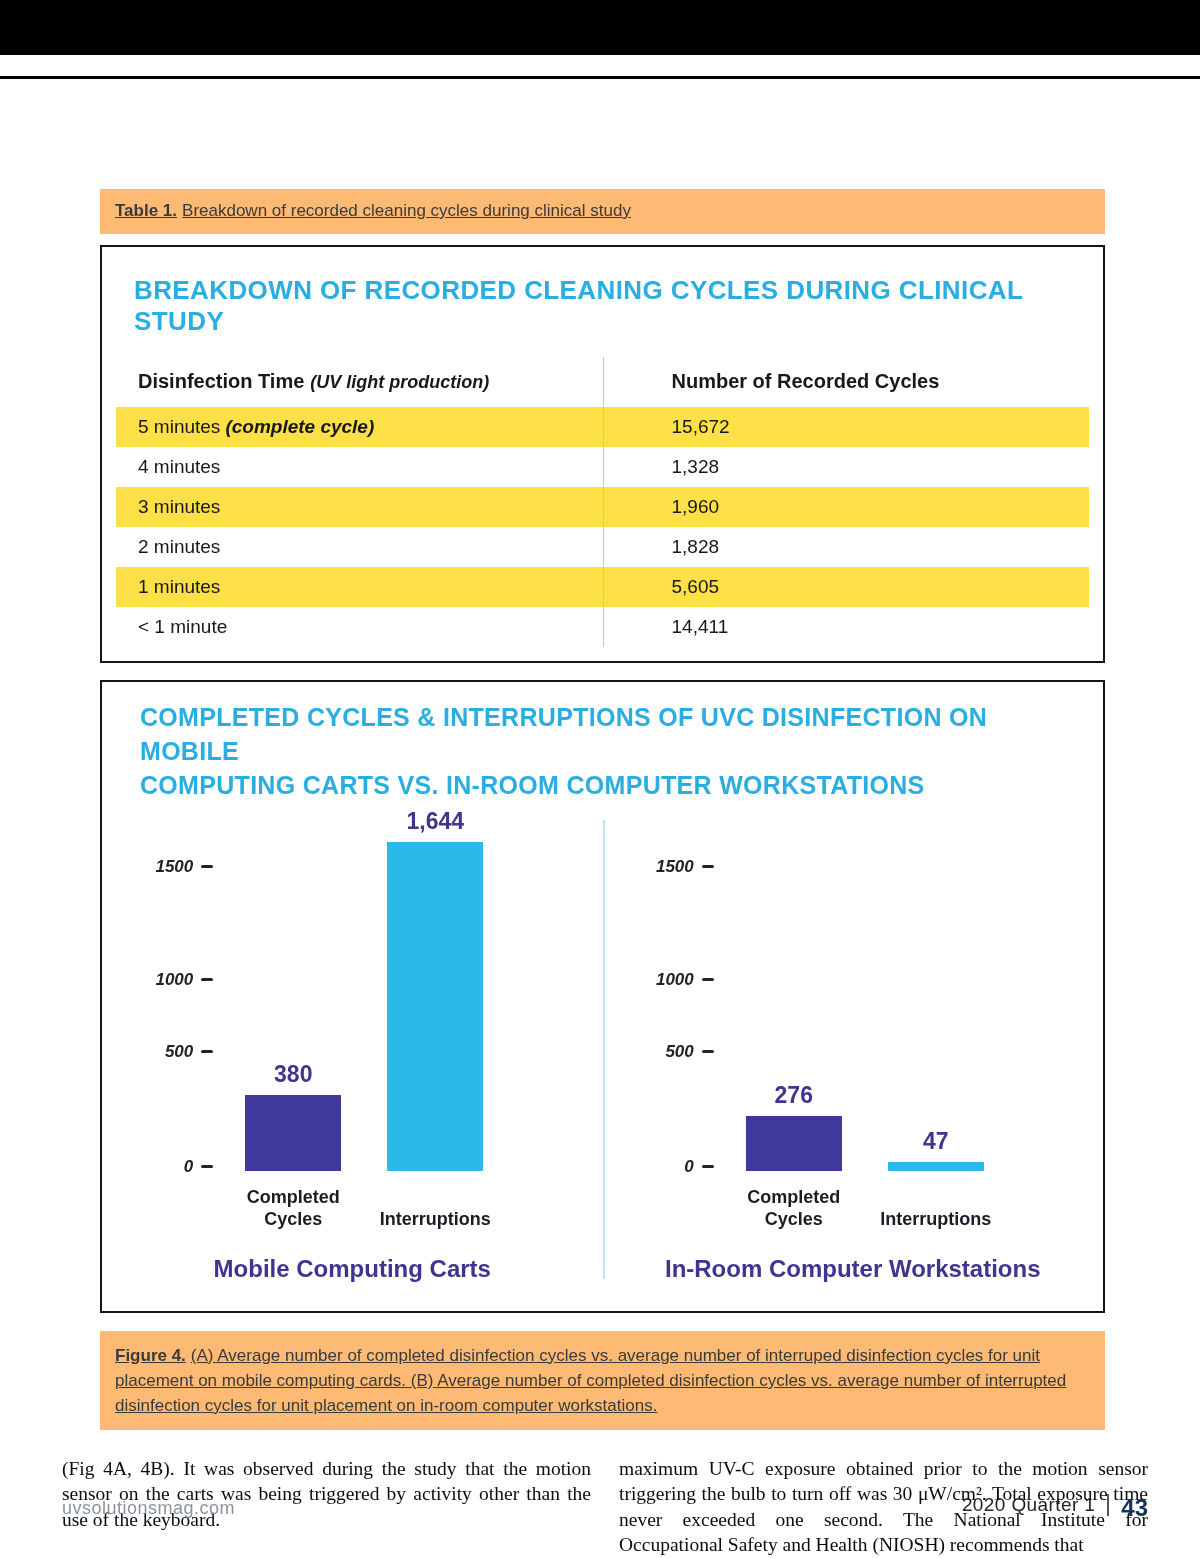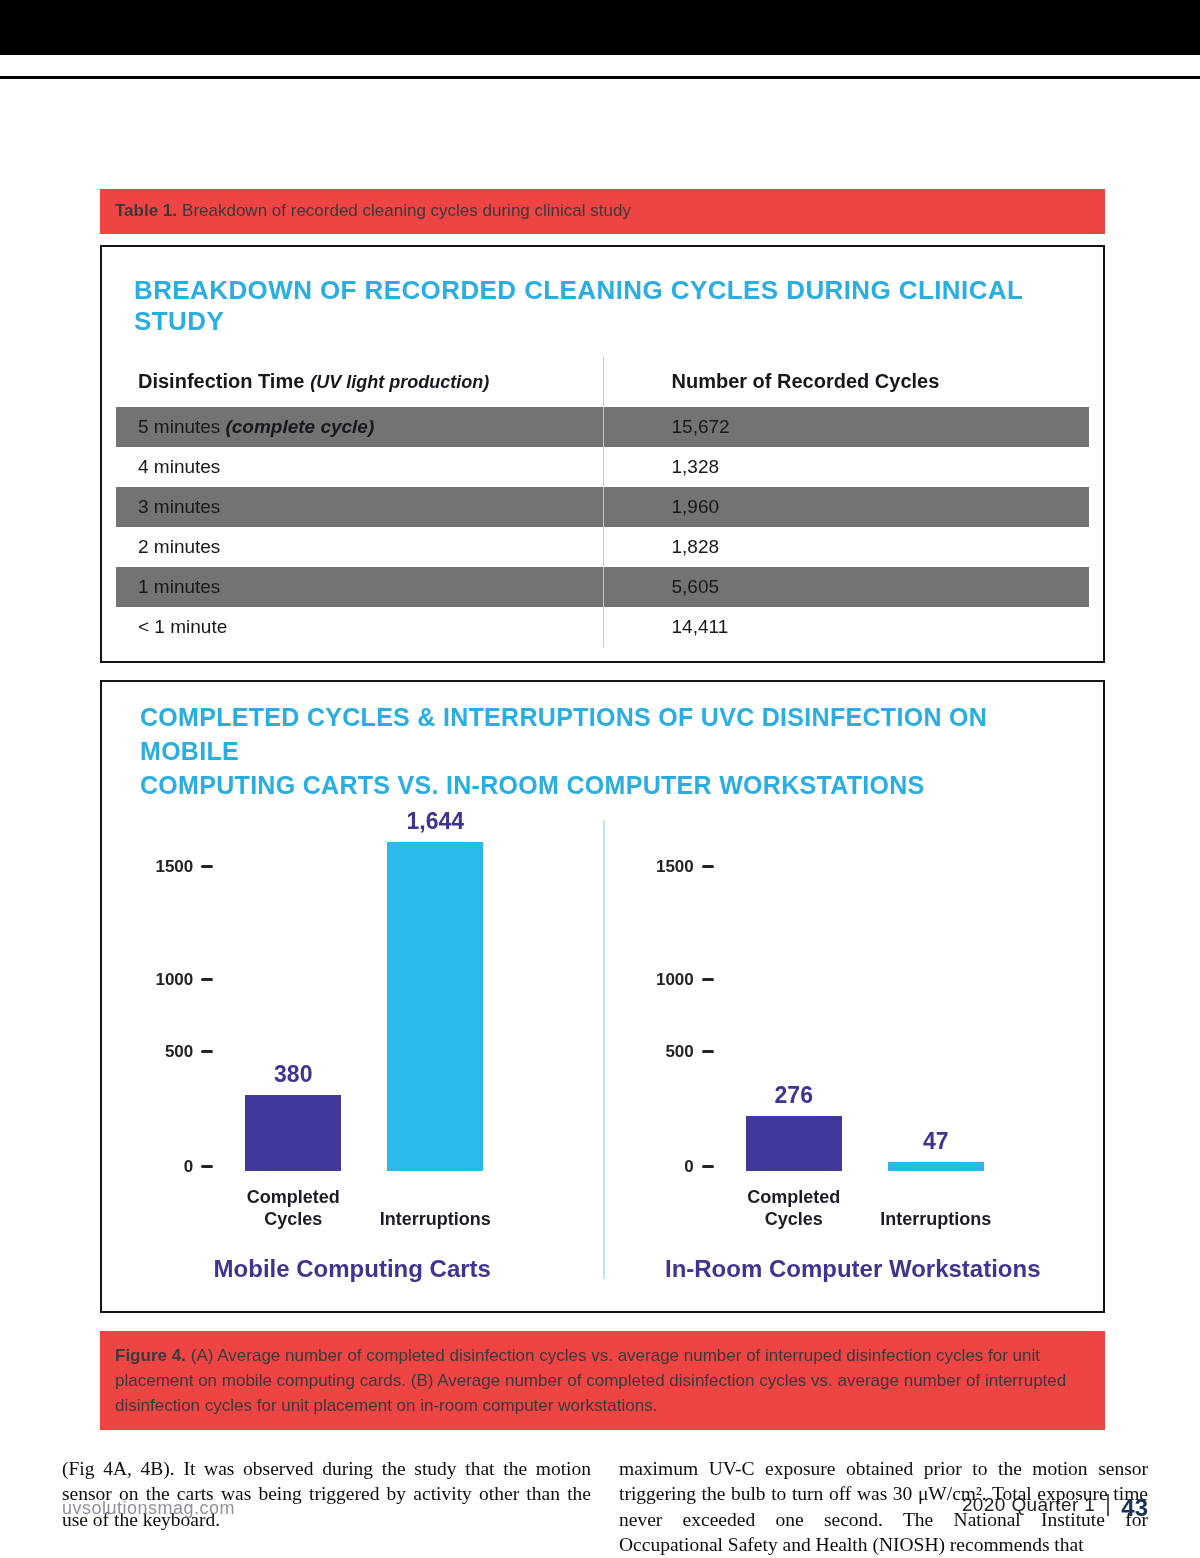--- a/index.html
+++ b/index.html
@@ -8,57 +8,58 @@
     width:1200px; height:1558px; position:relative; overflow:hidden;
     font-family:"Liberation Sans", sans-serif; color:#1a1a1a;
   }
   .masthead { height:55px; background:#000; width:100%; }
   .top-rule { height:3px; background:#000; width:100%; margin-top:21px; }
 
   .content { margin:0 95px 0 100px; }
 
   
   .cap-bar {
-    background:#ef4444; color:#3a3a3a; font-size:17px; line-height:1.45;
+    background:#fdba74; color:#3a3a3a; font-size:17px; line-height:1.45;
     padding:10px 15px;
+    text-decoration:underline;
   }
   .cap-label { font-weight:bold; }
   .cap-text { margin-left:5px; }
 
   
   .table-cap { margin-top:110px; }
   .box {
     border:2px solid #141414; background:#fff;
   }
   .table-box { margin-top:11px; padding:24px 14px 14px; }
   .tbl-title {
     color:#2aaee2; font-weight:bold; font-size:26px; letter-spacing:0.4px;
     padding:4px 18px 20px;
   }
   .tbl-row { display:flex; align-items:center; min-height:40px; }
   .tbl-row.header { min-height:50px; }
-  .tbl-row.alt { background:#737373; }
+  .tbl-row.alt { background:#fde047; }
   .cell-l { width:50%; padding-left:22px; font-size:19px; color:#17171f; }
   .cell-r { width:50%; padding-left:68px; font-size:19px; color:#17171f;
             border-left:1px solid #c4c7cc; align-self:stretch; display:flex; align-items:center; }
   .hdr-main { font-weight:bold; font-size:20px; }
   .hdr-note { font-style:italic; font-weight:600; font-size:18px; margin-left:6px; }
   .row-note { font-style:italic; font-weight:bold; margin-left:5px; }
 
   
   .chart-box { margin-top:17px; padding:18px 0 28px; }
   .fig-title {
     color:#2aaee2; font-weight:bold; font-size:25px; letter-spacing:0.3px;
     line-height:1.36; padding:0 38px;
   }
   .charts-row { display:flex; position:relative; margin-top:14px; }
   .chart-divider { position:absolute; left:50%; top:4px; bottom:4px; width:2px; background:#bfe4f5; }
   .chart { width:50%; display:flex; flex-direction:column; align-items:center; }
   .plot-row { position:relative; height:355px; width:438px; }
-  .ytick { position:absolute; right:358px; display:flex; align-items:center; }
+  .ytick { position:absolute; right:358px; display:flex; align-items:center;font-style:italic; }
   .ytick .num { font-weight:bold; font-size:17px; color:#232323; }
   .ytick .tickmark { width:12px; height:3px; background:#232323; margin-left:8px; border-radius:2px; }
   .t0 { bottom:-6px; } .t500 { bottom:109px; } .t1000 { bottom:181px;margin-top:16px; } .t1500 { bottom:294px; }
   .bars { position:absolute; left:92px; bottom:0; display:flex; align-items:flex-end; gap:6px; }
   .bargroup { width:136px; display:flex; flex-direction:column; align-items:center; justify-content:flex-end; }
   .barvalue { color:#3e3590; font-weight:bold; font-size:23px; margin-bottom:7px; }
   .bar { width:96px; }
   .bar.purple { background:#41389b; }
   .bar.cyan { background:#2bb9e9; }
   .labels-row { display:flex; gap:6px; margin-left:92px; width:346px; margin-top:8px; height:52px;align-items:flex-end; }

